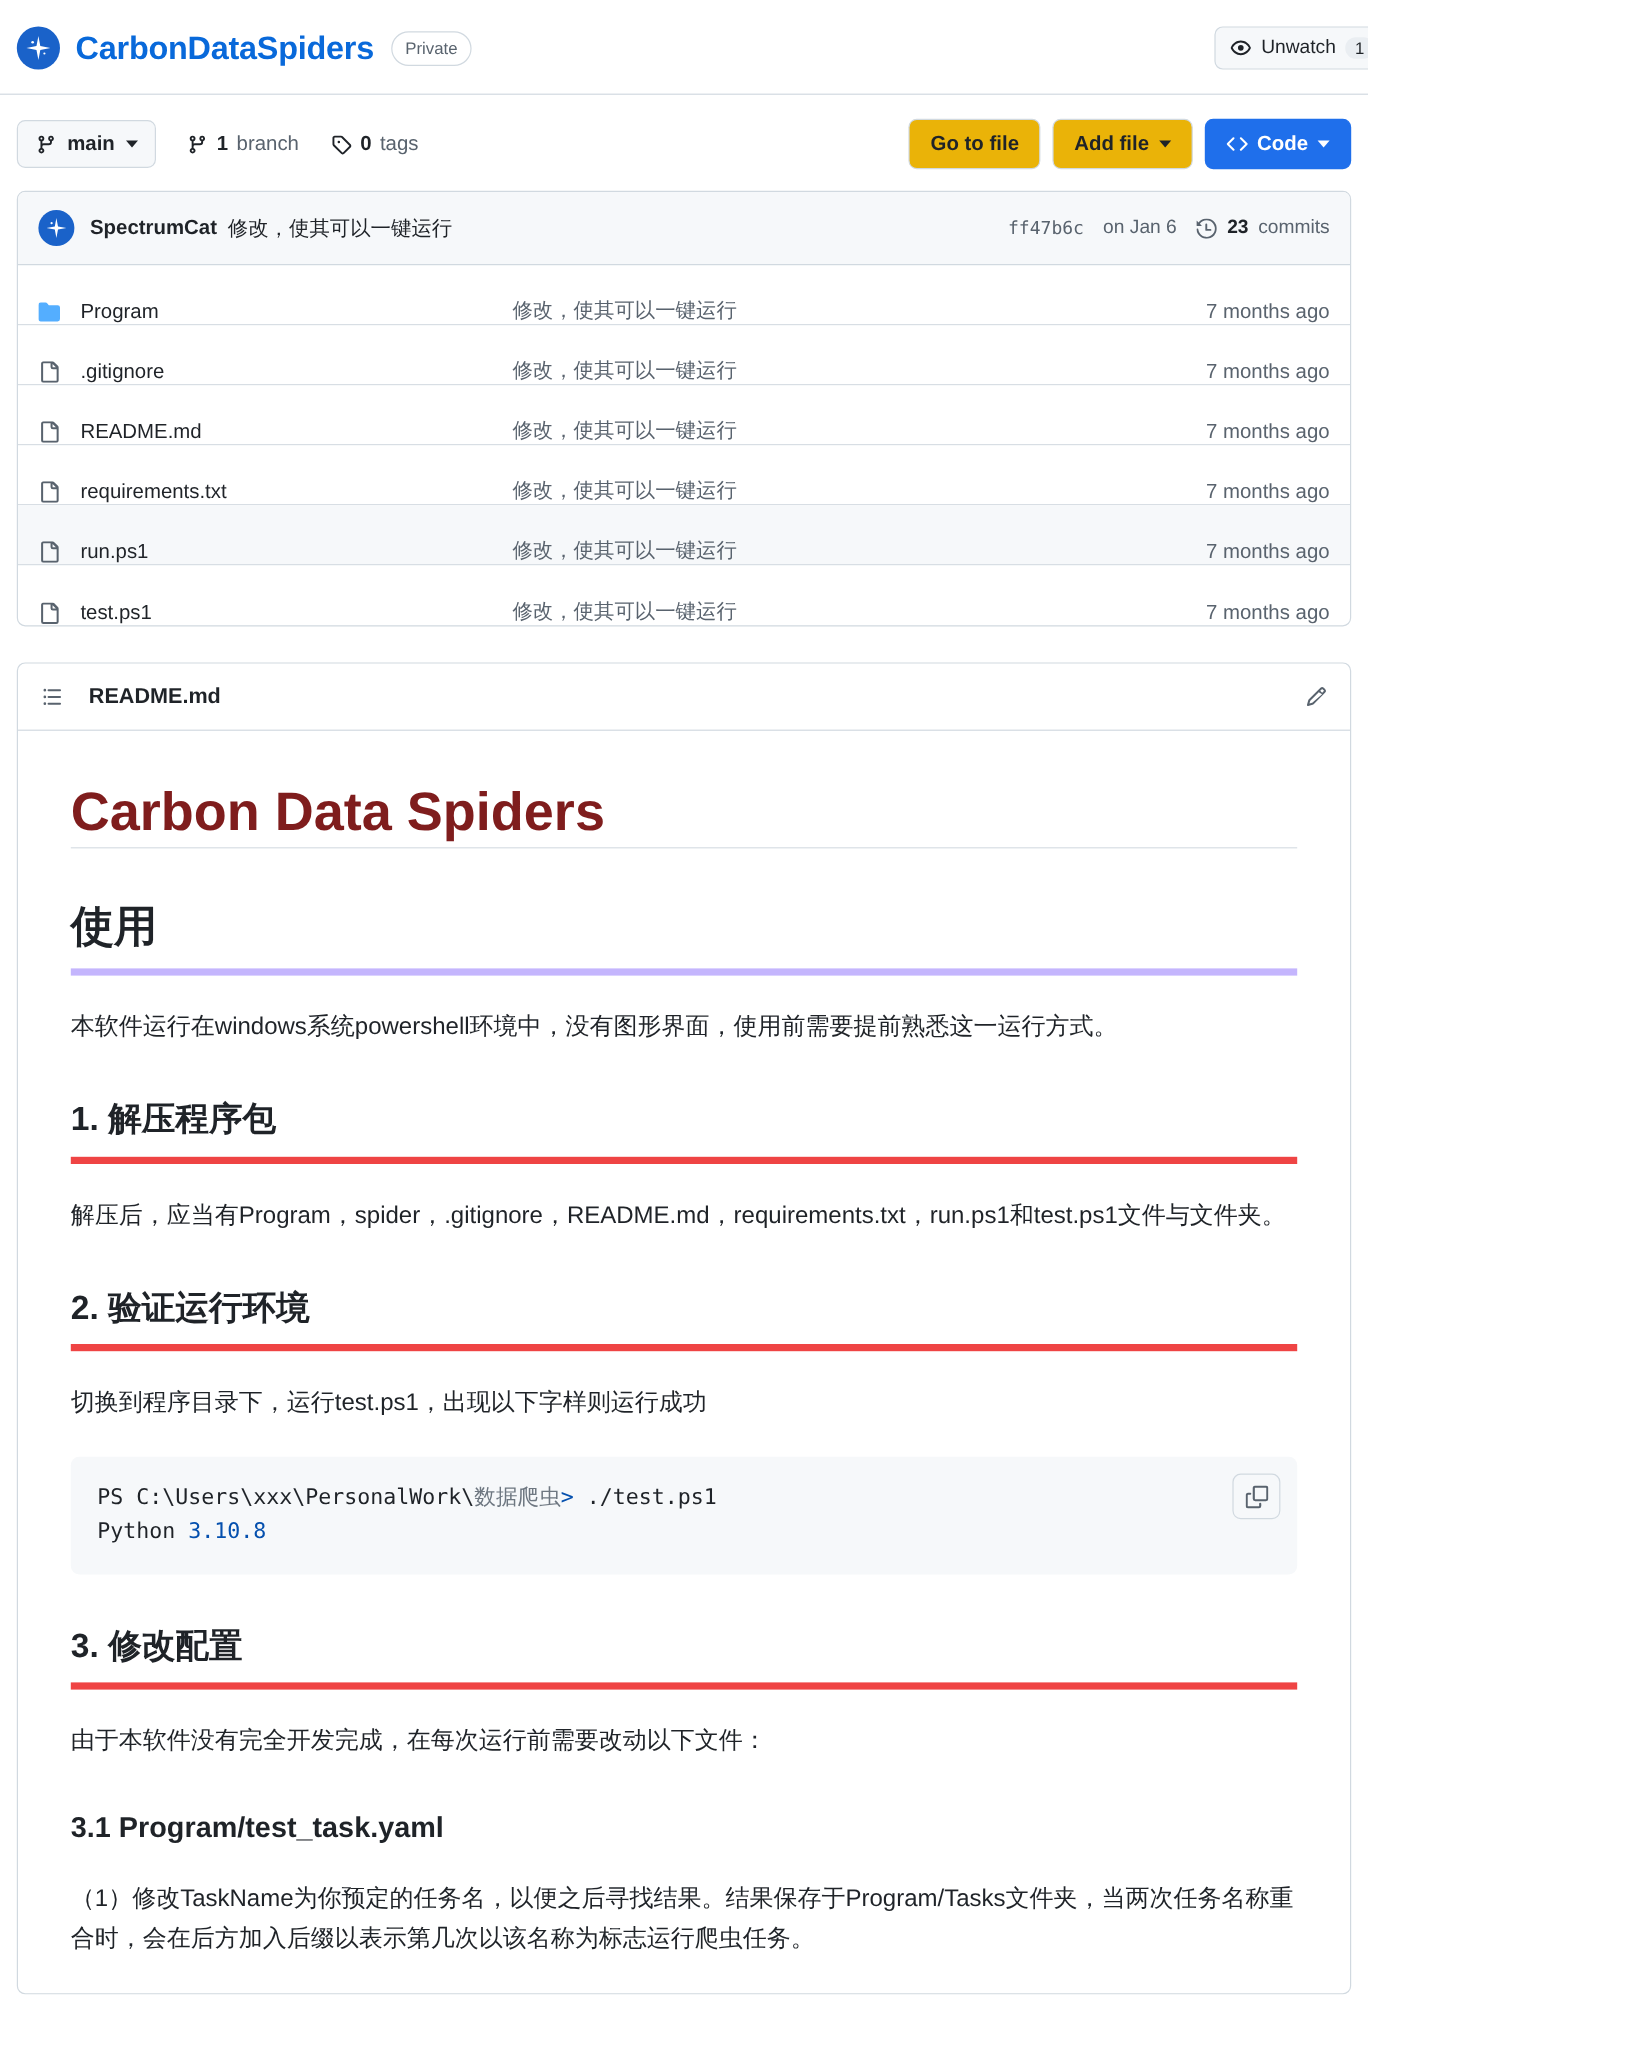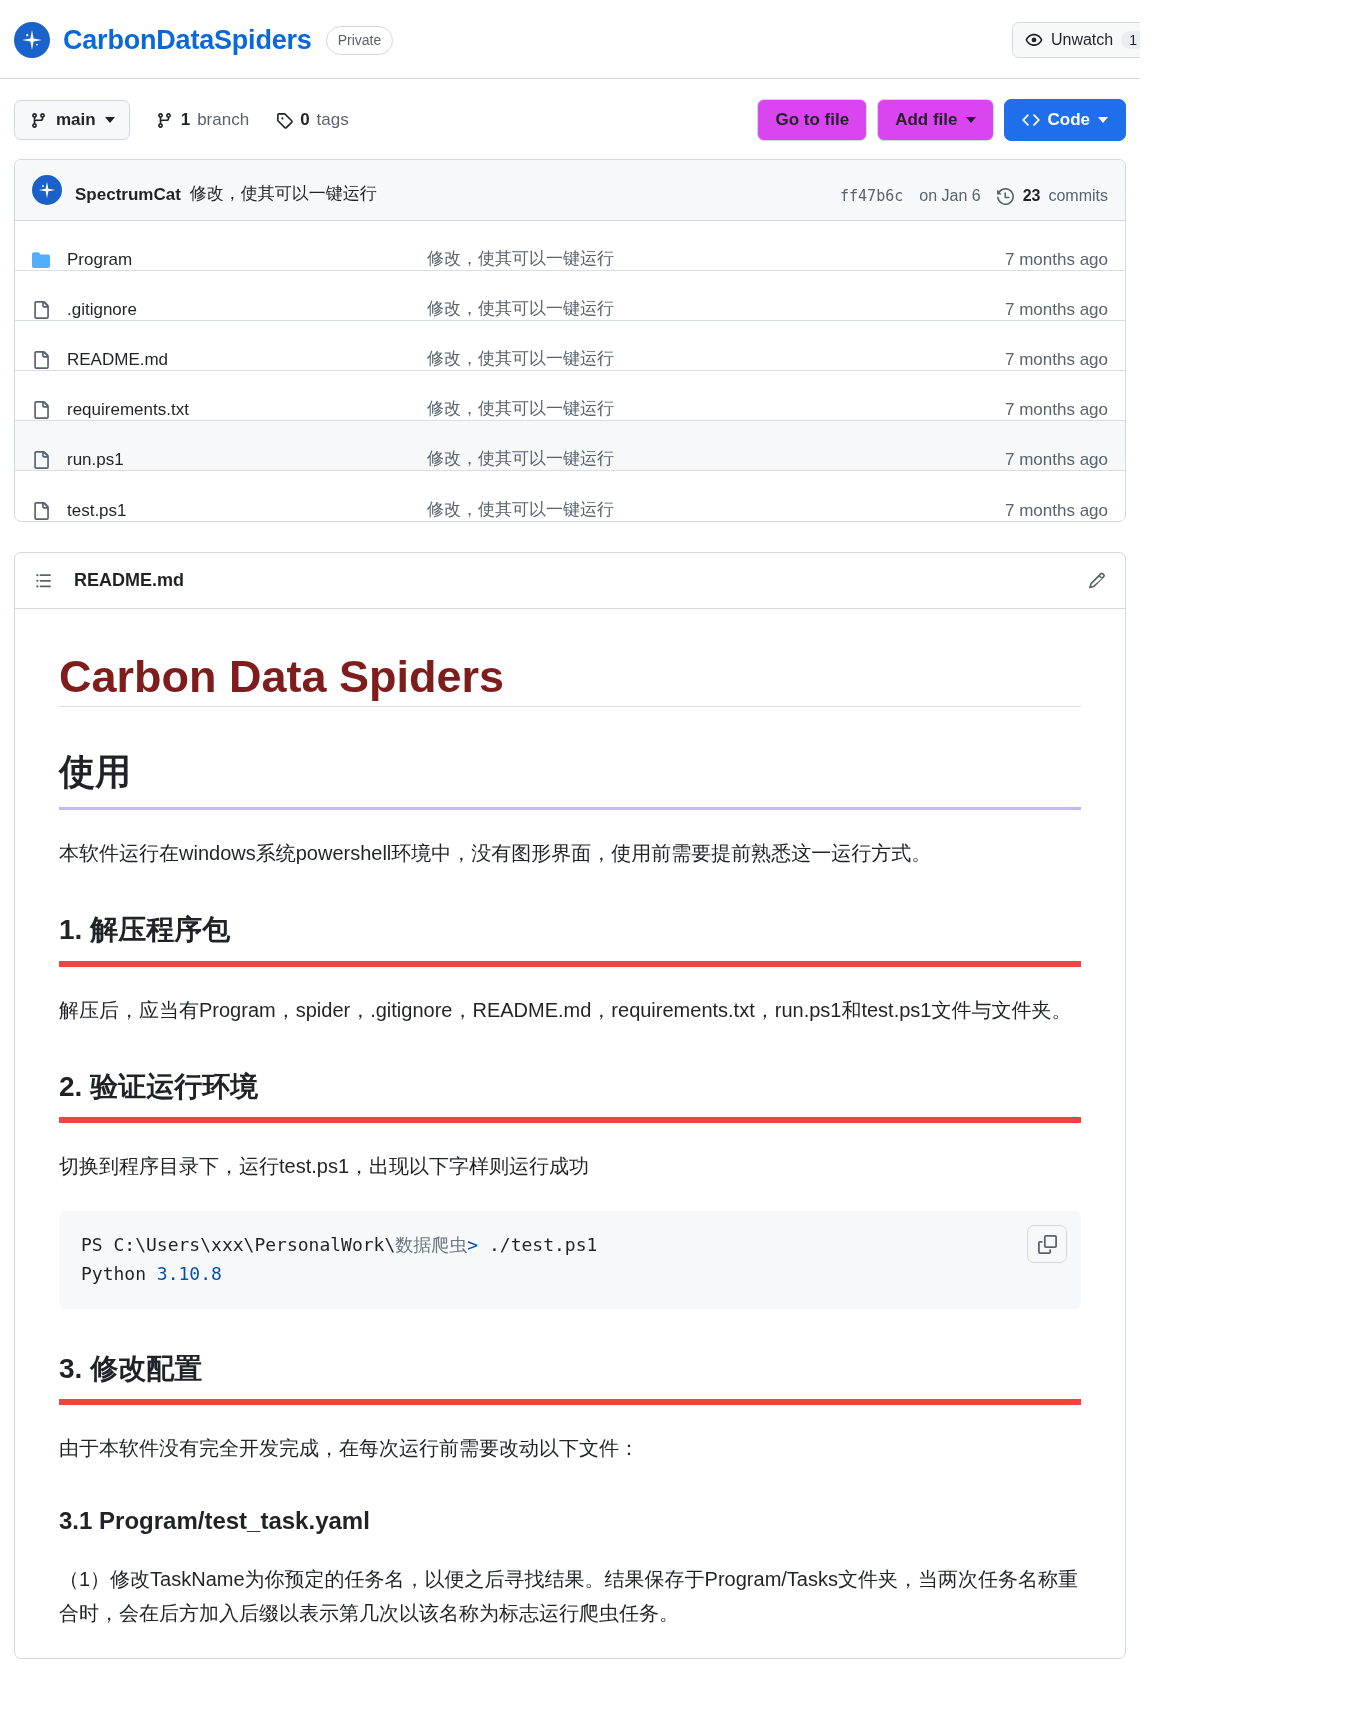--- a/index.html
+++ b/index.html
@@ -79,39 +79,39 @@
   .meta-link {
     display: flex; align-items: center; gap: 7px;
     font-size: 17px; color: #59636e; margin-left: 26px;
   }
   .meta-link b { color: #1f2328; font-weight: 600; }
   .toolbar-right {
     margin-left: auto; display: flex; align-items: center; gap: 10px;
   }
   .btn {
     border: 1px solid #d1d9e0; border-radius: 7px;
-    background: #d946ef; padding: 10px 17px;
+    background: #eab308; padding: 10px 17px;
     font-size: 17px; font-weight: 600; color: #1f2328;
     display: flex; align-items: center; gap: 8px;
     white-space: nowrap;
   }
   .btn-primary {
     background: #1f6feb; border-color: #1f6feb; color: #ffffff;
     padding: 10px 17px;
   }
   .btn-primary .caret { border-top-color: #ffffff; }
 
   
   .filebox {
     margin: 0 14px;
     border: 1px solid #d1d9e0; border-radius: 7px;
     overflow: hidden; background: #ffffff;
   }
   .commit-row {
-    display: flex; align-items: flex-end;
+    display: flex; align-items: center;
     background: #f6f8fa; padding: 15px 17px;
     border-bottom: 1px solid #d1d9e0;
   }
   .commit-avatar {
     width: 30px; height: 30px; border-radius: 50%;
     background: #1a62c9; flex: 0 0 auto; margin-right: 13px;
     display: flex; align-items: center; justify-content: center;
   }
   .commit-author { font-size: 17px; font-weight: 700; color: #1f2328; }
   .commit-msg { font-size: 17px; color: #1f2328; margin-left: 9px; }
@@ -155,21 +155,21 @@
   .readme-edit { margin-left: auto; color: #59636e; }
   .readme-body { padding: 40px 44px 0 44px; }
 
   .md-h1 {
     font-size: 45px; font-weight: 600; margin: 0 0 16px 0;
     padding-bottom: 1px; border-bottom: 1px solid #d8dee4;
     color: #7f1d1d; line-height: 1.25;
   }
   .md-h2 {
     font-size: 36px; font-weight: 700; margin: 42px 0 16px 0;
-    padding-bottom: 13px; border-bottom: 3px solid #c4b5fd;
+    padding-bottom: 13px; border-bottom: 6px solid #c4b5fd;
     color: #1f2328; line-height: 1.25;
   }
   .md-h3 {
     font-size: 28px; font-weight: 700; margin: 42px 0 14px 0;
     padding-bottom: 12px; border-bottom: 6px solid #ef4444;
     color: #1f2328; line-height: 1.3;
   }
   .md-h4 {
     font-size: 24px; font-weight: 700; margin: 40px 0 14px 0;
     color: #1f2328; line-height: 1.3;

